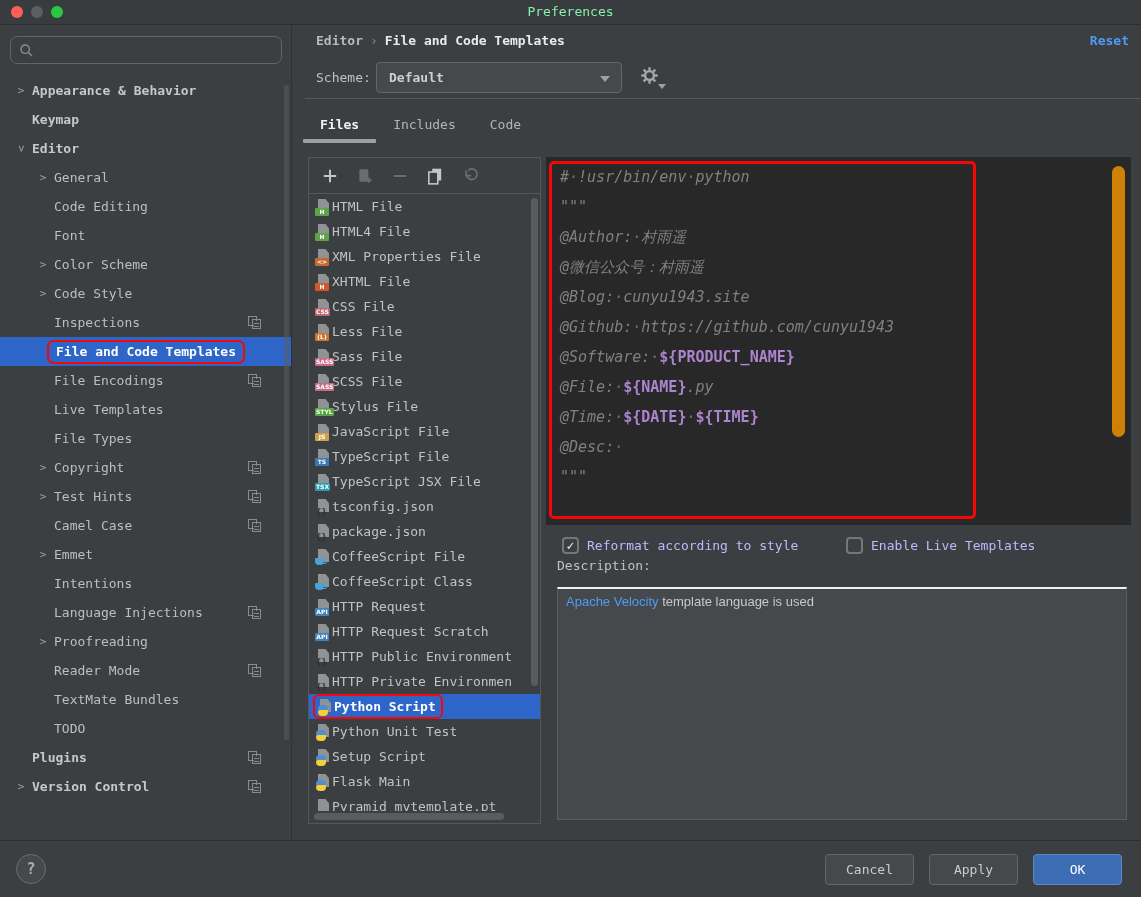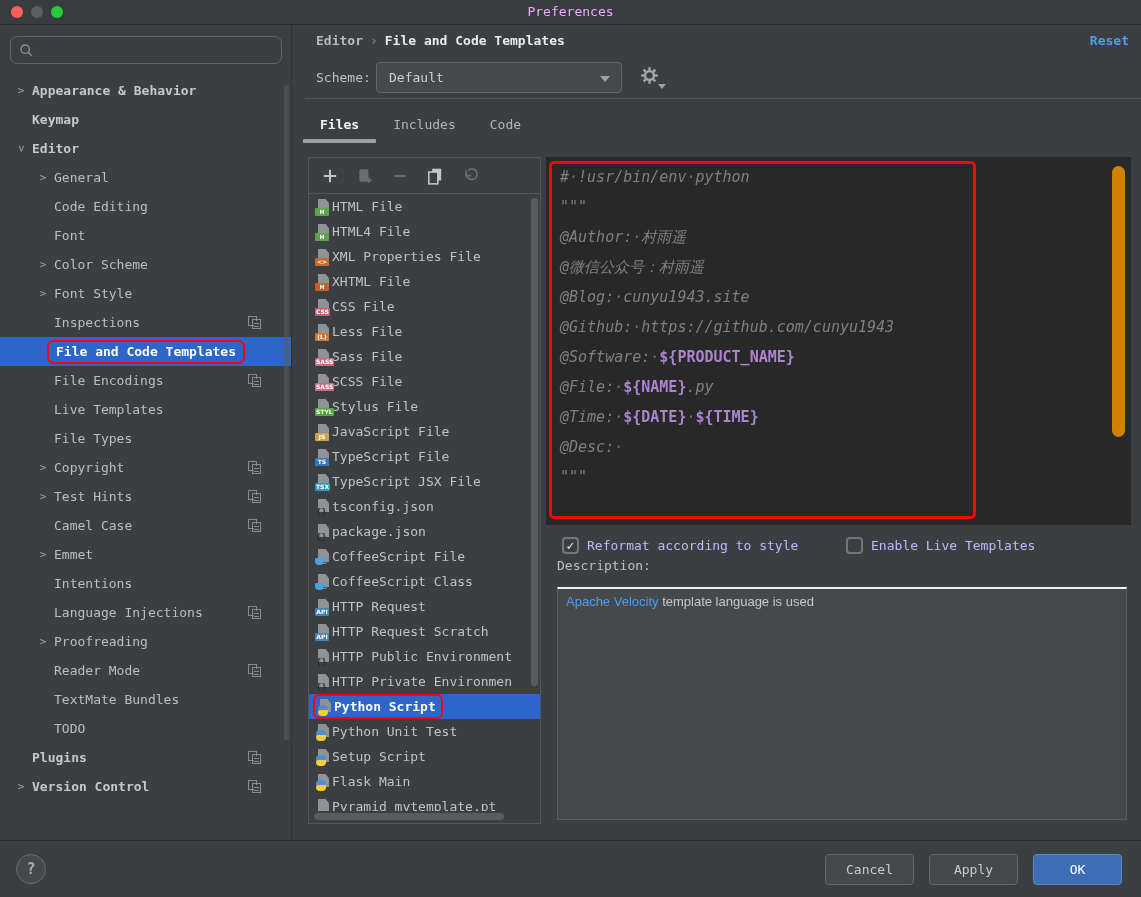--- a/index.html
+++ b/index.html
@@ -4,21 +4,21 @@
 <style>
   html,body{margin:0;padding:0}
   body{
     position:relative;width:1141px;height:897px;overflow:hidden;
     background:#3C3F41;color:#BBBDBF;
     font-family:"DejaVu Sans Mono","DejaVu Sans",monospace;font-size:13px;
     -webkit-font-smoothing:antialiased;
   }
   
   .titlebar{position:absolute;left:0;top:0;width:100%;height:24px;background:#393C3E;
-    border-bottom:1px solid #2C2E30;text-align:center;line-height:24px;color:#f0abfc;font-size:13px}
+    border-bottom:1px solid #2C2E30;text-align:center;line-height:24px;color:#86efac;font-size:13px}
   .lights{position:absolute;left:11px;top:6px;display:flex;gap:8px}
   .light{width:12px;height:12px;border-radius:50%}
   .light.close{background:#FE5F57}.light.min{background:#5B5F62}.light.zoom{background:#28C840}
   
   .sidebar{position:absolute;left:0;top:25px;width:292px;height:815px;background:#3C3F41;
     border-right:1px solid #2F3133;box-sizing:border-box;overflow:hidden}
   .search{position:absolute;left:10px;top:11px;width:272px;height:28px;box-sizing:border-box;
     border:1px solid #61656A;border-radius:7px;display:flex;align-items:center;padding-left:8px;gap:6px}
   .search input{background:transparent;border:none;outline:none;color:#C4C6C8;width:220px;font:inherit}
   #tree{position:absolute;left:0;top:51px;width:100%}
@@ -37,21 +37,21 @@
     background-image:repeating-linear-gradient(to bottom,#898C8F 0 1px,transparent 1px 3px);background-clip:content-box}
   .side-thumb{position:absolute;right:2px;top:60px;width:5px;height:655px;border-radius:3px;background:#595D5F;opacity:.55}
   
   .breadcrumb{position:absolute;left:316px;top:31px;height:20px;line-height:20px;font-weight:bold;color:#B8BABC}
   .breadcrumb .sep{font-weight:normal;color:#87898C;padding:0 7px}
   .breadcrumb .tail{color:#E9EBED}
   .reset{position:absolute;right:12px;top:31px;height:20px;line-height:20px;font-weight:bold;color:var(--link,#4E9CF5);cursor:pointer}
   .scheme-label{position:absolute;left:316px;top:62px;height:31px;line-height:31px;color:#BFC1C3}
   .dropdown{position:absolute;left:376px;top:62px;width:246px;height:31px;box-sizing:border-box;
     background:#45494B;border:1px solid #63676C;border-radius:4px;display:flex;align-items:center;cursor:pointer}
-  .dropdown .val{margin-left:12px;font-weight:normal;color:#CDCFD1}
+  .dropdown .val{margin-left:12px;font-weight:bold;color:#CDCFD1}
   .dropdown .arr{position:absolute;right:11px;top:13px;width:0;height:0;
     border-left:5px solid transparent;border-right:5px solid transparent;border-top:6px solid #9EA1A3}
   .gearwrap{position:absolute;left:640px;top:66px;width:26px;height:22px;color:#A7AAAC;cursor:pointer}
   .gearwrap .caret{position:absolute;right:0;bottom:-1px;width:0;height:0;
     border-left:4px solid transparent;border-right:4px solid transparent;border-top:5px solid #9EA1A3}
   .hsep{position:absolute;left:305px;right:0;top:98px;height:1px;background:#55585B}
   
   .tabs{position:absolute;left:303px;top:112px;height:29px;display:flex}
   .tab{padding:0 17px;line-height:26px;color:#B3B5B7;position:relative;cursor:pointer}
   .tab.active{color:#F0F2F4;font-weight:bold}
@@ -156,21 +156,21 @@
       <div class="srow">
         <span class="chev" style="margin-left: 36px;"></span>
         <span class="slbl">Font</span>
       </div>
       <div class="srow">
         <span class="chev" style="margin-left: 36px;">&gt;</span>
         <span class="slbl">Color Scheme</span>
       </div>
       <div class="srow">
         <span class="chev" style="margin-left: 36px;">&gt;</span>
-        <span class="slbl">Font Style</span>
+        <span class="slbl">Code Style</span>
       </div>
       <div class="srow">
         <span class="chev" style="margin-left: 36px;"></span>
         <span class="slbl">Inspections</span>
         <span class="pp">
           <b class="back"></b>
           <b class="front"></b>
         </span>
       </div>
       <div class="srow sel">

